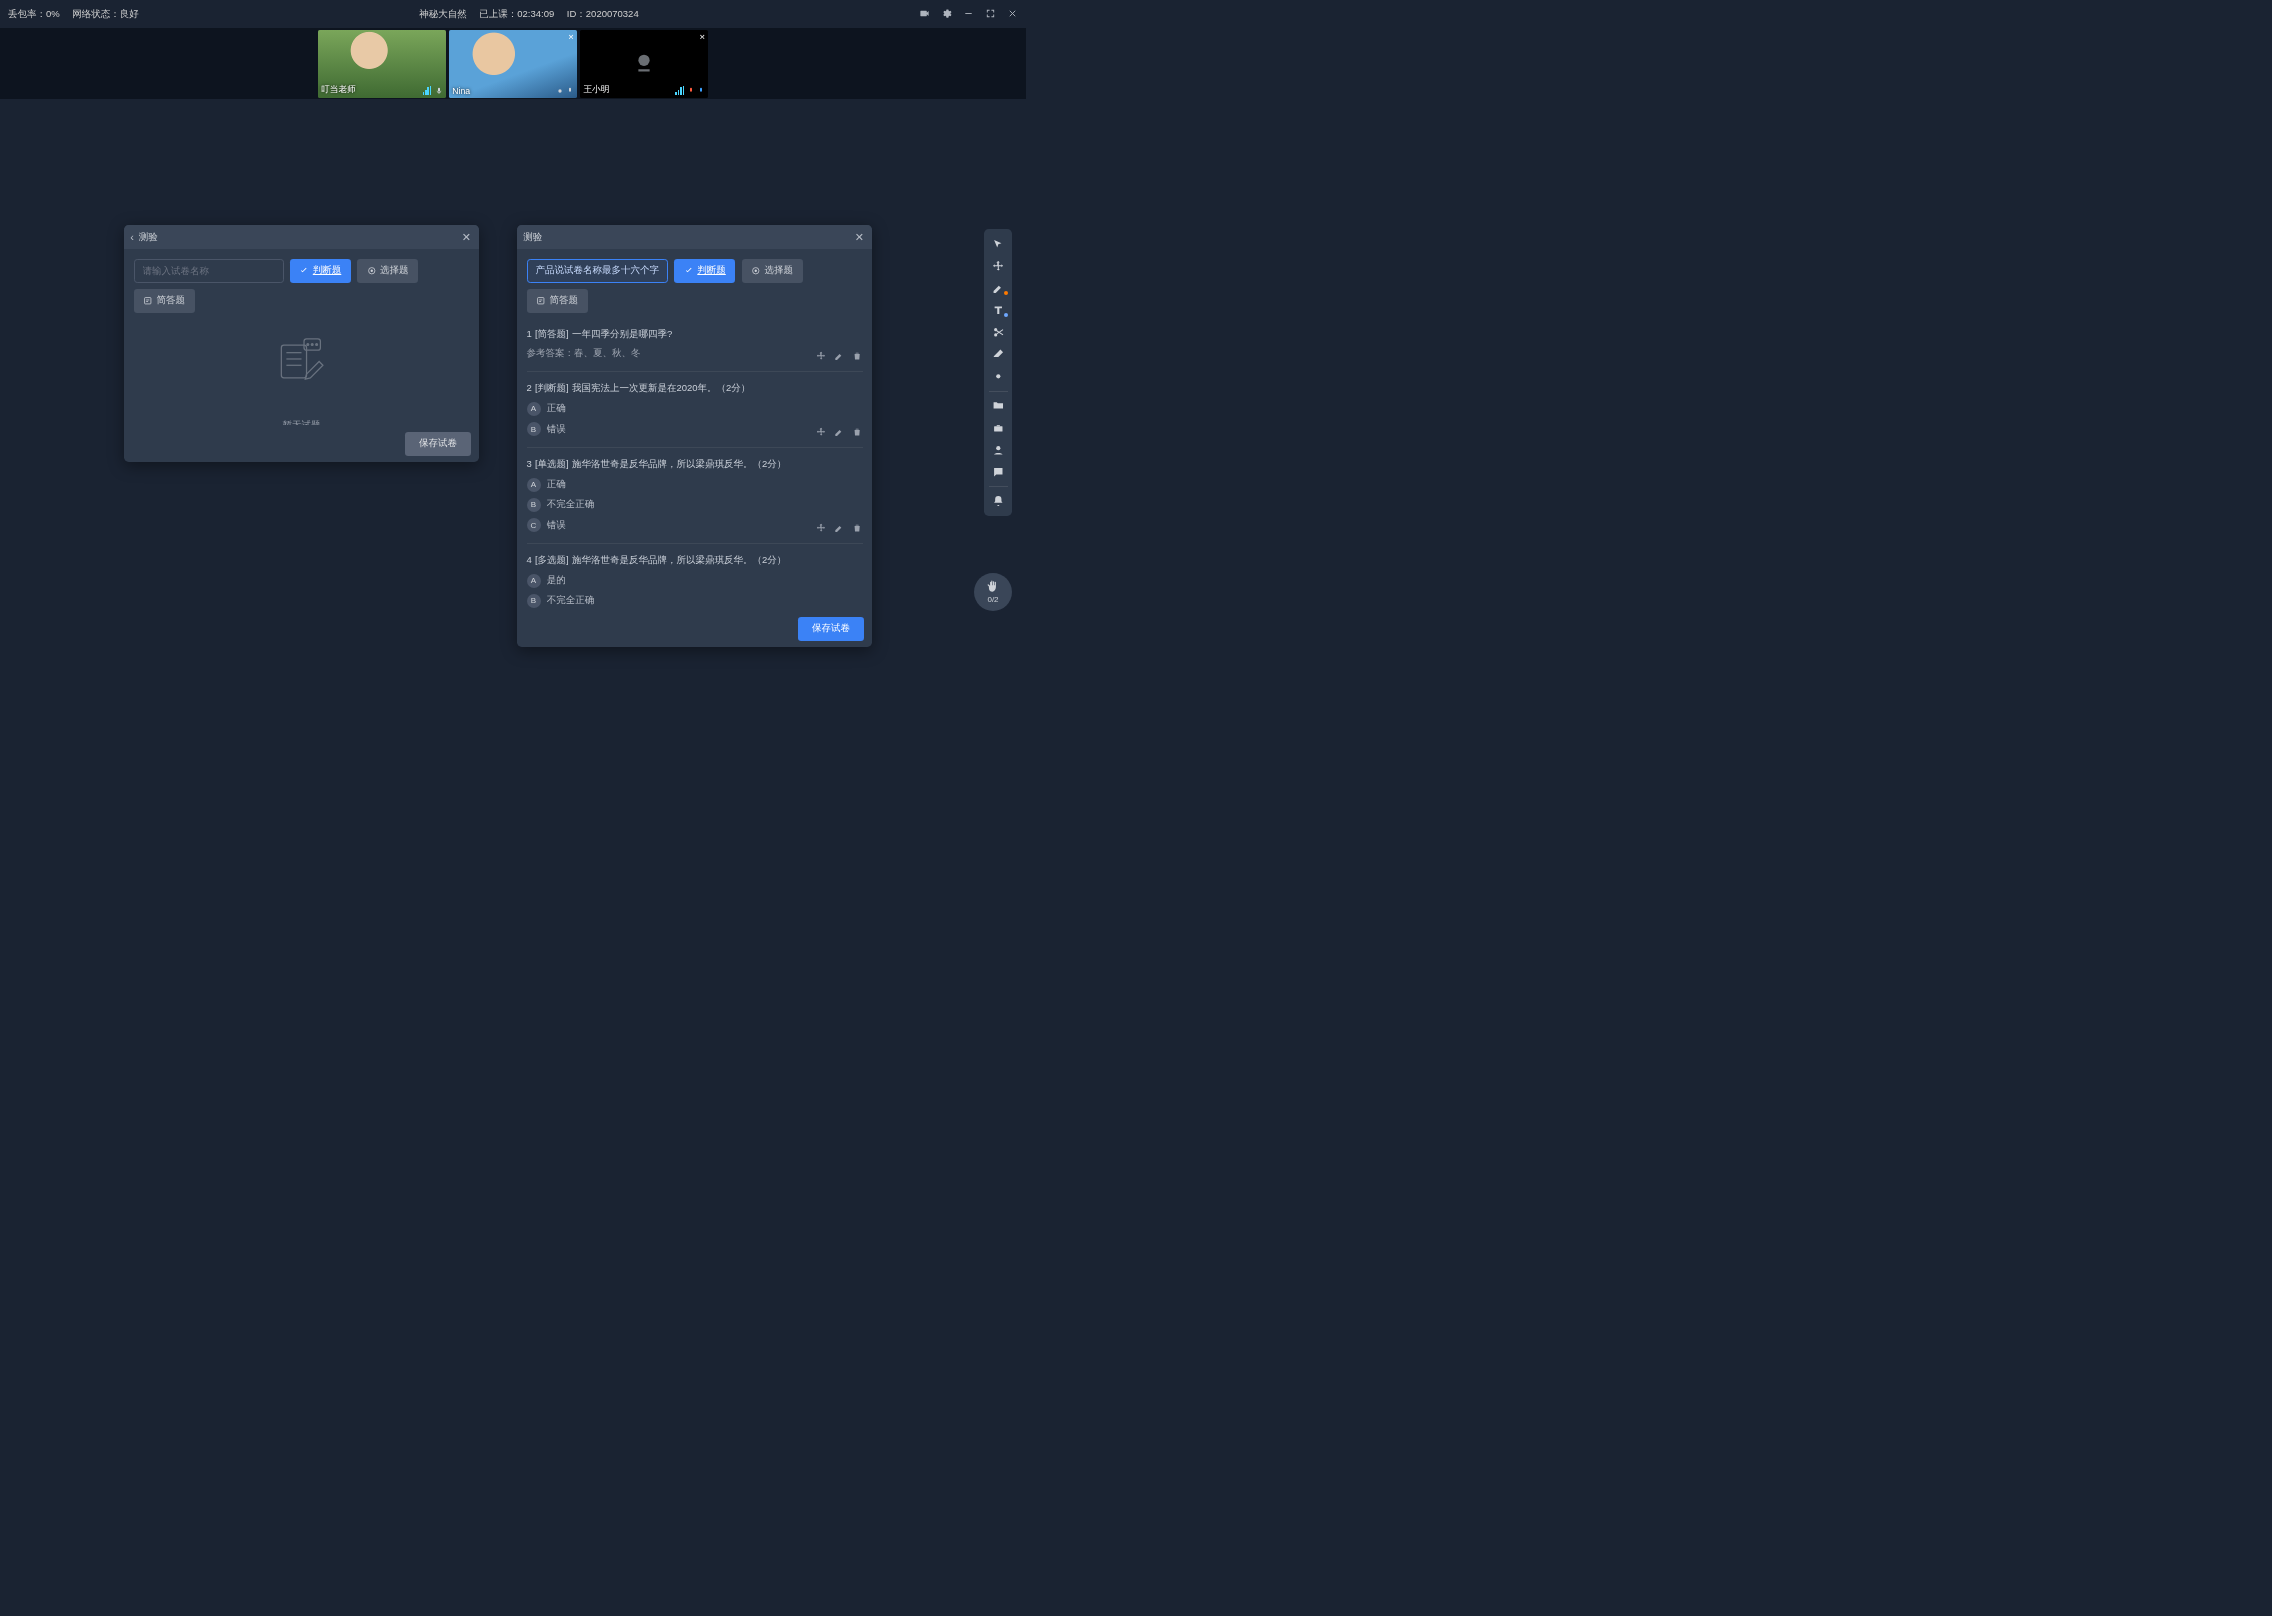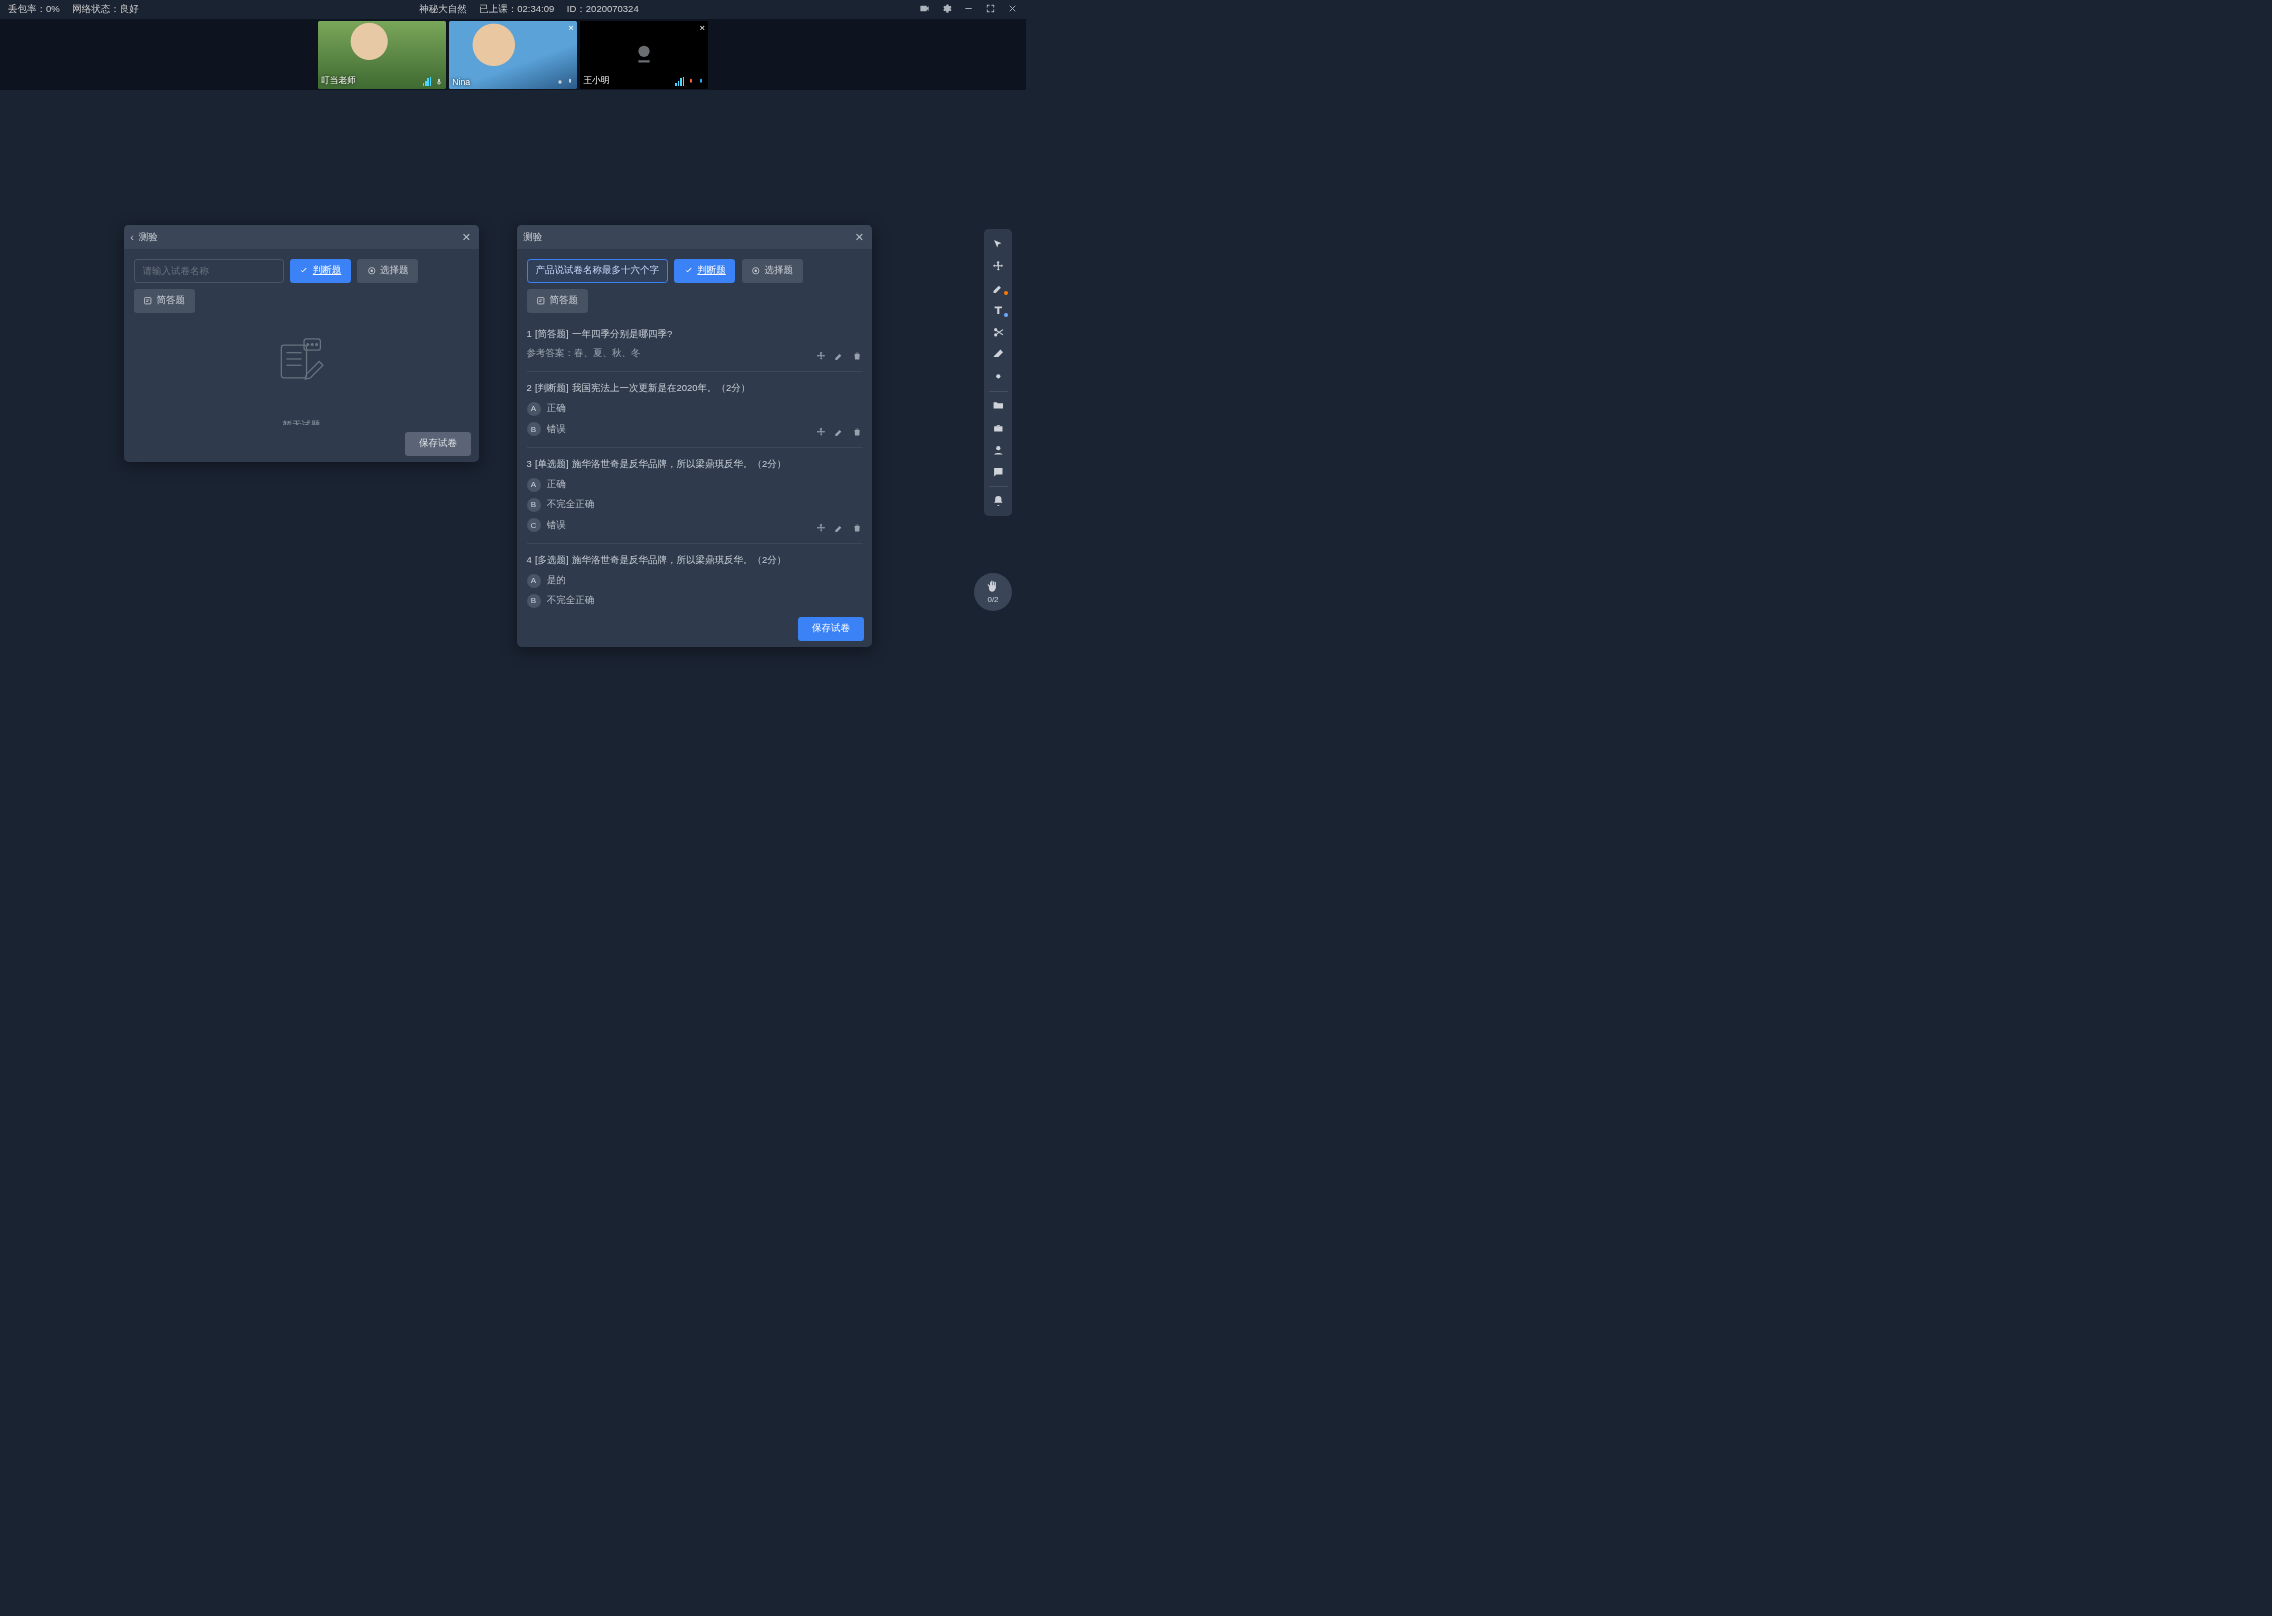--- a/index.html
+++ b/index.html
@@ -6,21 +6,21 @@
 body {
   width: 1026px;
   height: 729px;
   background: #1a2332;
   font-family: -apple-system, "PingFang SC", "Microsoft YaHei", sans-serif;
   color: #cfd3d9;
   overflow: hidden;
   position: relative;
 }
 .topbar {
-  height: 19px;
+  height: 28px;
   background: #1a2332;
   display: flex;
   align-items: center;
   font-size: 9.5px;
   color: #d0d0d0;
   padding: 0 8px;
 }
 .topbar .left { display: flex; gap: 12.6px; }
 .topbar .center { flex: 1; display: flex; justify-content: center; gap: 12.6px; }
 .topbar .right { display: flex; gap: 11px; align-items: center; }

